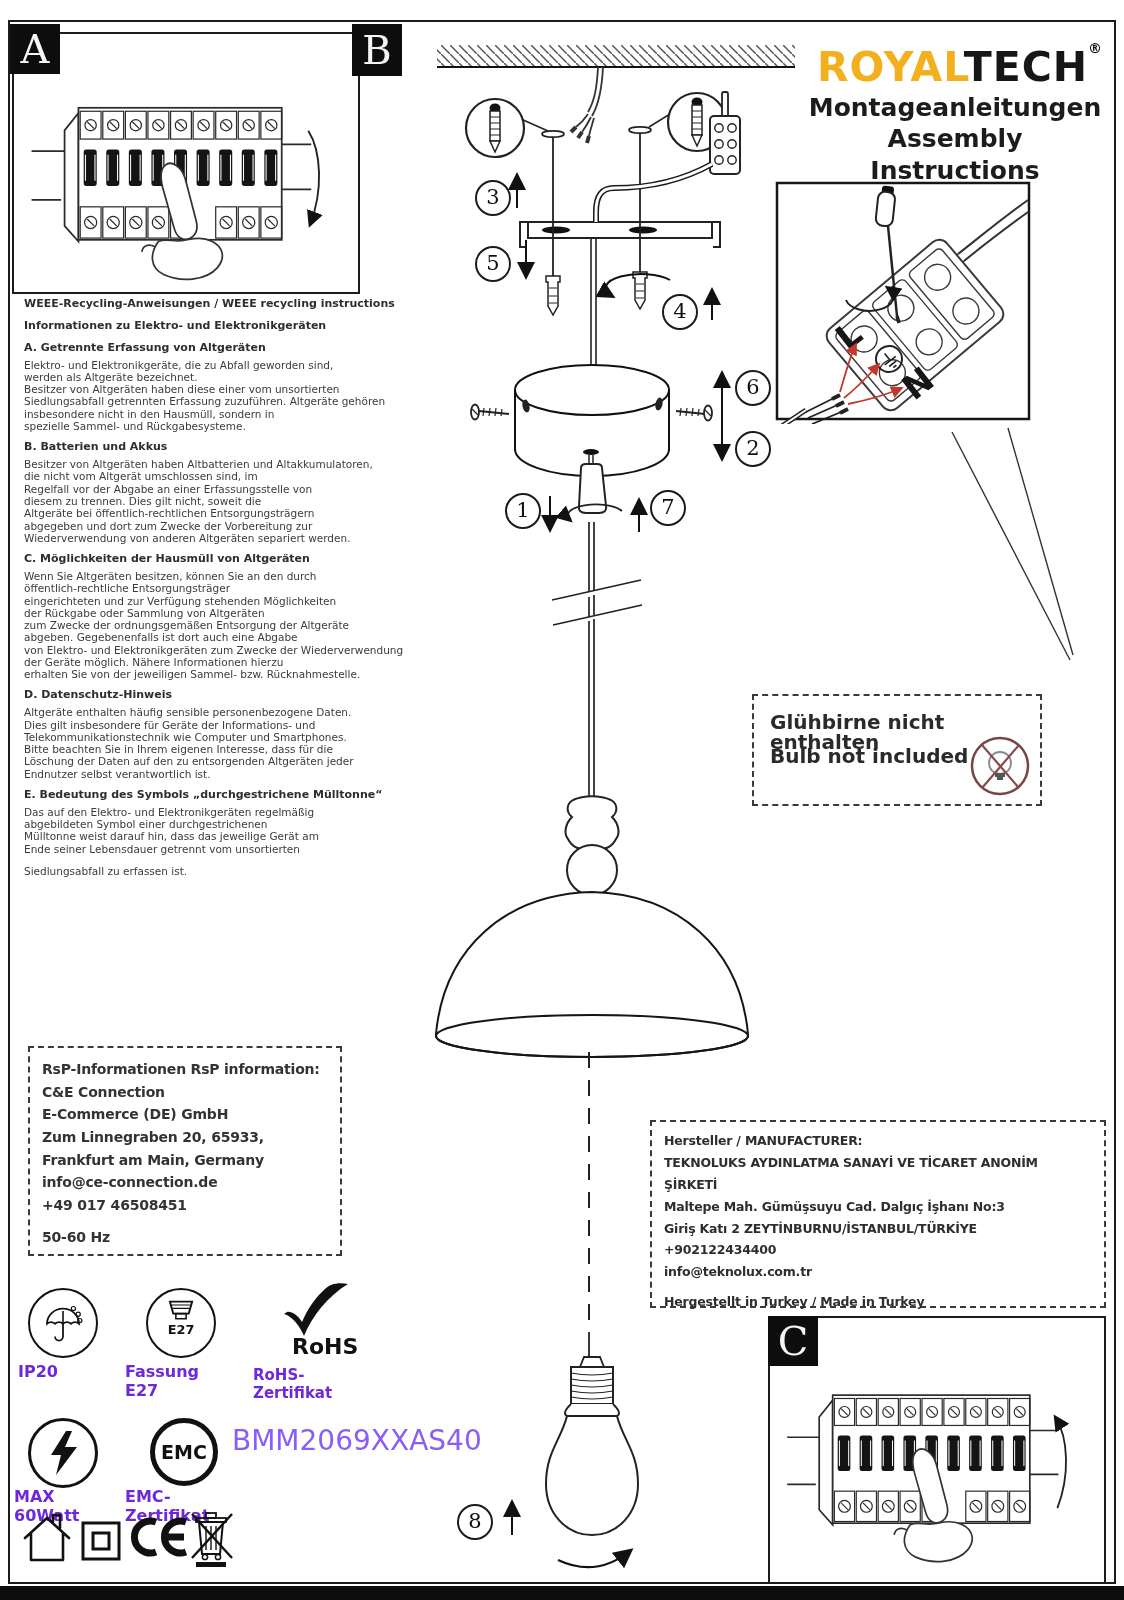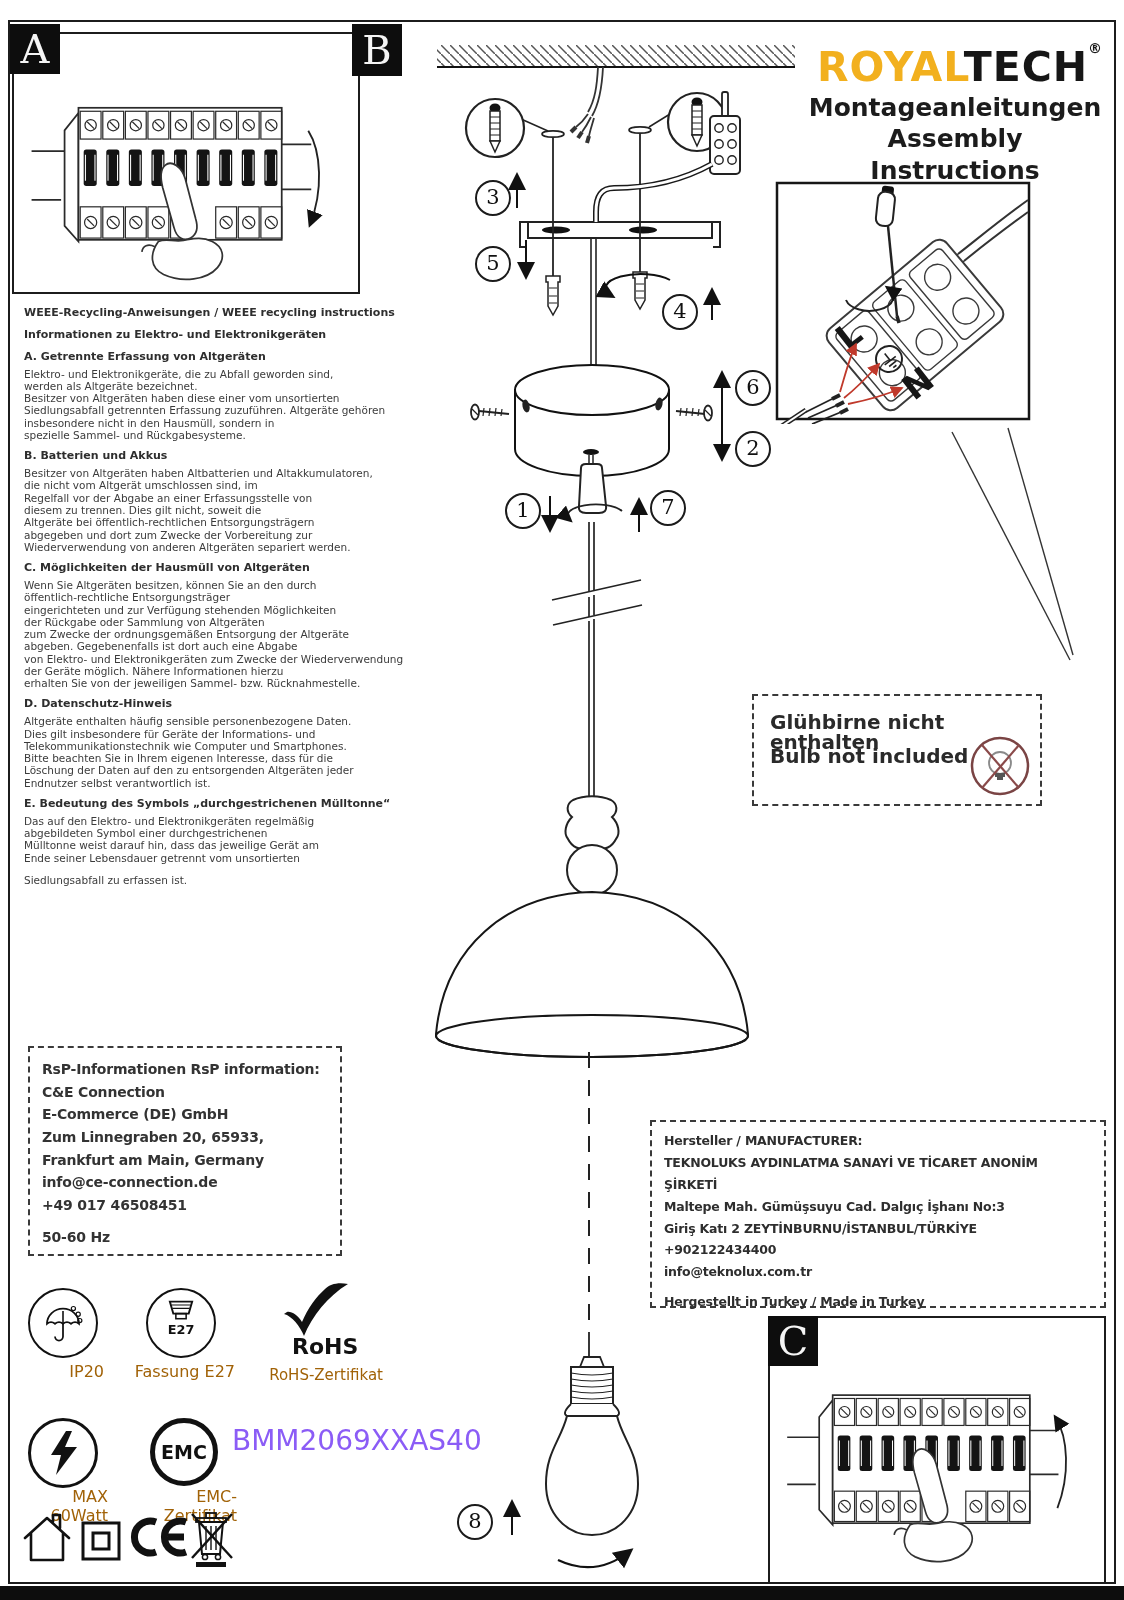--- a/index.html
+++ b/index.html
@@ -16,21 +16,21 @@
   .brand .royal{color:#F2B01E;} .brand .tech{color:#161616;}
   .brand sup{font-size:14px;vertical-align:28px;color:#161616;}
   .title-block{text-align:center;font-weight:700;font-size:25px;line-height:1.25;color:#1c1c1c;}
   .weee{width:392px;font-size:10.5px;line-height:1.17;color:#3b3b3b;}
   .weee h3{font-size:11px;margin:9px 0 4px 0;color:#2e2e2e;}
   .weee p{margin:0 0 4px 0;}
   .pre{white-space:pre-line;}
   .rsp{font-size:14px;font-weight:bold;letter-spacing:-0.2px;line-height:1.62;color:#333;padding:10px 12px;}
   .mfr{font-size:12.5px;font-weight:bold;letter-spacing:-0.2px;line-height:1.75;color:#2e2e2e;padding:8px 12px;}
   .bulbnote{font-size:20px;font-weight:bold;color:#2a2a2a;line-height:1.0;}
-  .badge-label{font-weight:normal;font-size:16px;color:#a16207;text-align:right;}
+  .badge-label{font-weight:bold;font-size:16px;color:#6d28d9;text-align:left;}
   .circle-badge{border-radius:50%;border:2.5px solid #111;display:flex;align-items:center;justify-content:center;background:#fff;}
   .model{font-weight:normal;font-size:28px;letter-spacing:0px;color:#8b5cf6;}
   svg text{font-family:"DejaVu Sans",sans-serif;}
 </style>
 </head>
 <body>
 
 <div class="page">
 
   <div class="abs border-box" style="left:8px;top:20px;width:1104px;height:1560px;"></div>
@@ -341,21 +341,21 @@
       <path d="M848,404 C868,400 888,394 902,388" marker-end="url(#rah)"></path>
     </g>
   </svg>
 
   <svg class="abs" style="left:945px;top:425px;" width="135" height="245" viewBox="0 0 135 245">
     <line x1="7" y1="7" x2="125" y2="235" stroke="#333" stroke-width="1.4"></line>
     <line x1="63" y1="3" x2="128" y2="230" stroke="#333" stroke-width="1.4"></line>
   </svg>
 
   <div class="abs weee" style="left:24px;top:298px;">
-    <h3 style="margin-top:9px">WEEE-Recycling-Anweisungen / WEEE recycling instructions</h3>
+    <h3 style="margin-top:0">WEEE-Recycling-Anweisungen / WEEE recycling instructions</h3>
     <h3>Informationen zu Elektro- und Elektronikgeräten</h3>
     <h3>A. Getrennte Erfassung von Altgeräten</h3>
     <p class="pre">Elektro- und Elektronikgeräte, die zu Abfall geworden sind,
  werden als Altgeräte bezeichnet.
 Besitzer von Altgeräten haben diese einer vom unsortierten
 Siedlungsabfall getrennten Erfassung zuzuführen. Altgeräte gehören
 insbesondere nicht in den Hausmüll, sondern in
 spezielle Sammel- und Rückgabesysteme.</p>
     <h3>B. Batterien und Akkus</h3>
     <p class="pre">Besitzer von Altgeräten haben Altbatterien und Altakkumulatoren,
@@ -375,21 +375,21 @@
  von Elektro- und Elektronikgeräten zum Zwecke der Wiederverwendung
 der Geräte möglich. Nähere Informationen hierzu
 erhalten Sie von der jeweiligen Sammel- bzw. Rücknahmestelle.</p>
     <h3>D. Datenschutz-Hinweis</h3>
     <p class="pre">Altgeräte enthalten häufig sensible personenbezogene Daten.
 Dies gilt insbesondere für Geräte der Informations- und
 Telekommunikationstechnik wie Computer und Smartphones.
  Bitte beachten Sie in Ihrem eigenen Interesse, dass für die
 Löschung der Daten auf den zu entsorgenden Altgeräten jeder
 Endnutzer selbst verantwortlich ist.</p>
-    <h3>E. Bedeutung des Symbols „durchgestrichenen Mülltonne“</h3>
+    <h3>E. Bedeutung des Symbols „durchgestrichene Mülltonne“</h3>
     <p class="pre">Das auf den Elektro- und Elektronikgeräten regelmäßig
  abgebildeten Symbol einer durchgestrichenen
 Mülltonne weist darauf hin, dass das jeweilige Gerät am
 Ende seiner Lebensdauer getrennt vom unsortierten</p>
     <p class="pre" style="margin-top:10px">Siedlungsabfall zu erfassen ist.</p>
   </div>
 
   <div class="abs dashed-box" style="left:752px;top:694px;width:286px;height:108px;">
     <div class="bulbnote" style="position:absolute;left:16px;top:16px;">Glühbirne nicht enthalten</div>
     <div class="bulbnote" style="position:absolute;left:16px;top:50px;">Bulb not included</div>

